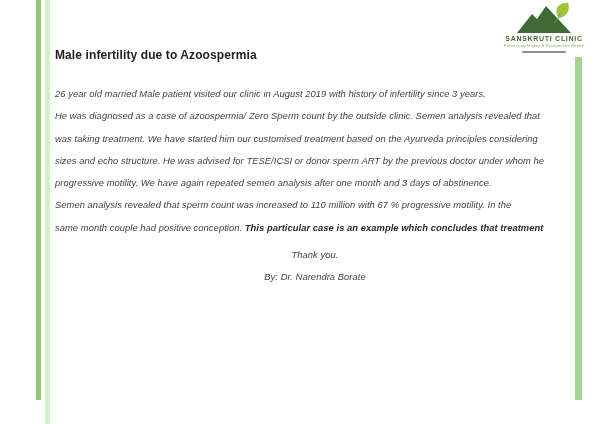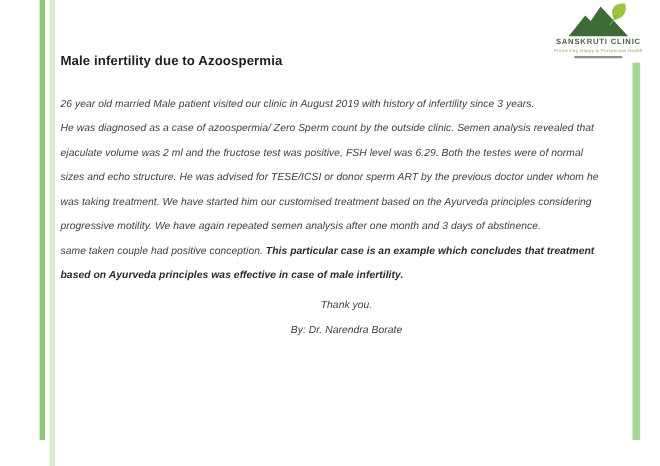--- a/index.html
+++ b/index.html
@@ -31,21 +31,21 @@
   .doc-title{
     position:absolute;left:55px;top:48px;
     font-size:12px;font-weight:bold;color:#1e1e1e;letter-spacing:0.1px;
     white-space:nowrap;
   }
   .body-text{
     position:absolute;left:55px;top:83px;width:520px;
     font-size:9.4px;color:#3f3f3f;line-height:22.3px;letter-spacing:0.05px;font-style:italic;
   }
   .line{white-space:nowrap;height:22.3px;}
-  .bold{font-weight:bold;color:#2a2a2a;}
+  .bold{font-weight:bold;color:#2a2a2a;text-align:center;}
   .closing-block{margin-top:5px;text-align:center;}
 </style>
 </head>
 <body>
 
 <div class="page">
 
   <div class="stripe stripe-left-dark"></div>
   <div class="stripe stripe-left-light"></div>
   <div class="stripe stripe-right"></div>
@@ -59,26 +59,25 @@
     <div class="logo-name">SANSKRUTI CLINIC</div>
     <div class="logo-tagline">Preserving Happy &amp; Prosperous Health</div>
     <div class="logo-divider"></div>
   </div>
 
   <div class="doc-title">Male infertility due to Azoospermia</div>
 
   <div class="body-text">
     <div class="line">26 year old married Male patient visited our clinic in August 2019 with history of infertility since 3 years.</div>
     <div class="line">He was diagnosed as a case of azoospermia/ Zero Sperm count by the outside clinic. Semen analysis revealed that</div>
-    <div class="line">ejaculate volume was 2 ml and the fructose test was positive, FSH level was 6.29. Both the testes were of normal</div>
+    <div class="line">was taking treatment. We have started him our customised treatment based on the Ayurveda principles considering</div>
     <div class="line">sizes and echo structure. He was advised for TESE/ICSI or donor sperm ART by the previous doctor under whom he</div>
-    <div class="line">was taking treatment. We have started him our customised treatment based on the Ayurveda principles considering</div>
     <div class="line">progressive motility. We have again repeated semen analysis after one month and 3 days of abstinence.</div>
-    <div class="line"><span>same taken couple had positive conception. </span><span class="bold">This particular case is an example which concludes that treatment</span></div>
-    <div class="line bold">based on Ayurveda principles was effective in case of male infertility.</div>
+    <div class="line">Semen analysis revealed that sperm count was increased to 110 million with 67 % progressive motility. In the</div>
+    <div class="line"><span>same month couple had positive conception. </span><span class="bold">This particular case is an example which concludes that treatment</span></div>
 
     <div class="closing-block">
       <div class="line">Thank you.</div>
       <div class="line">By: Dr. Narendra Borate</div>
     </div>
   </div>
 
 </div>
 
 </body></html>

